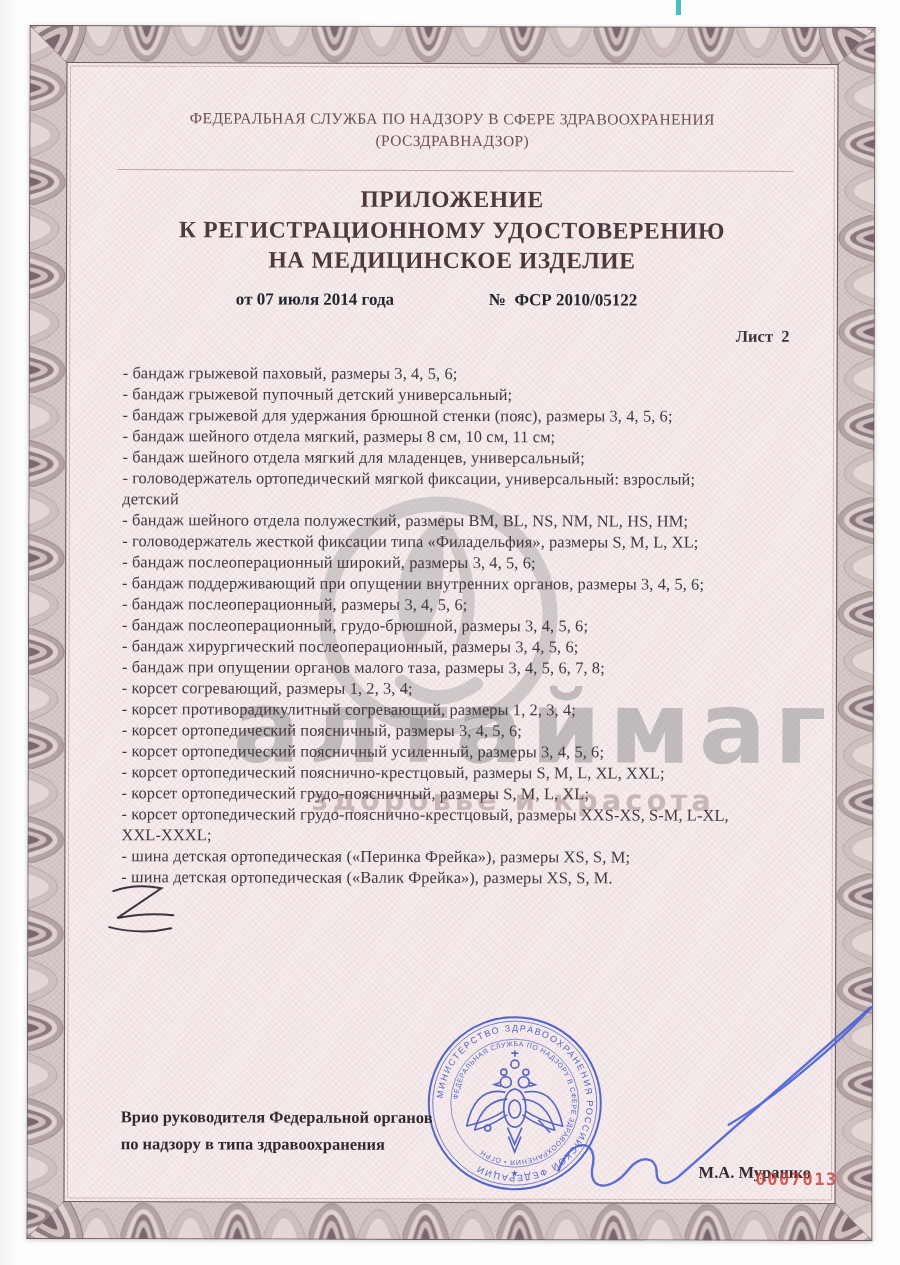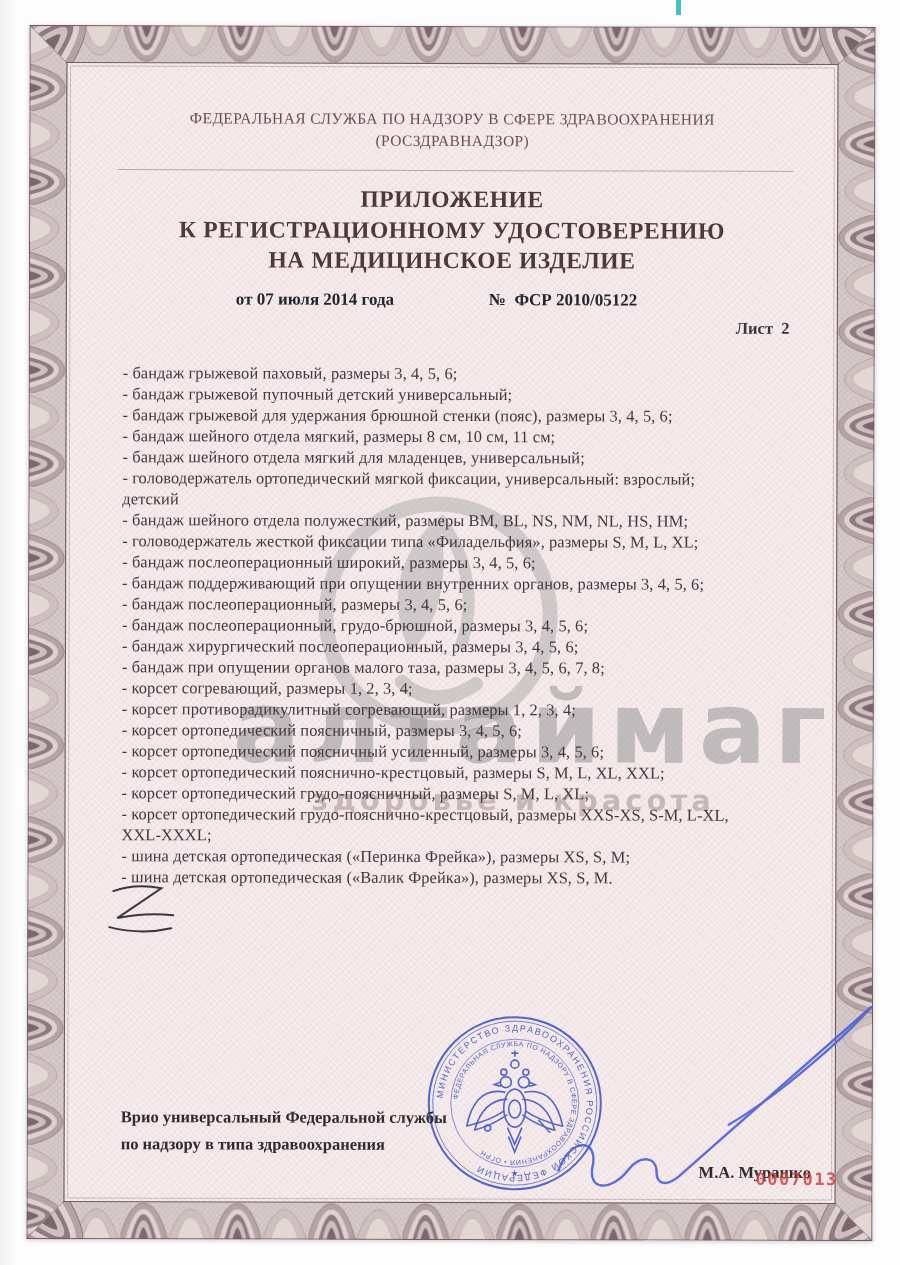--- a/index.html
+++ b/index.html
@@ -92,21 +92,21 @@
       <div>(РОСЗДРАВНАДЗОР)</div>
     </div>
     <div class="abs divider"></div>
     <div class="abs center title">
       <div>ПРИЛОЖЕНИЕ</div>
       <div>К РЕГИСТРАЦИОННОМУ УДОСТОВЕРЕНИЮ</div>
       <div>НА МЕДИЦИНСКОЕ ИЗДЕЛИЕ</div>
     </div>
     <div class="abs daterow" style="left:207px;top:264px">от 07 июля 2014 года</div>
     <div class="abs daterow" style="left:460px;top:264px">№  ФСР 2010/05122</div>
-    <div class="abs sheet" style="left:707px;top:292px">
+    <div class="abs sheet" style="left:707px;top:300px">
       <span>Лист</span>&nbsp;&nbsp;<span>2</span>
     </div>
 
     <div class="abs items">
         <div class="doc-line">- бандаж грыжевой паховый, размеры 3, 4, 5, 6;</div>
         <div class="doc-line">- бандаж грыжевой пупочный детский универсальный;</div>
         <div class="doc-line">- бандаж грыжевой для удержания брюшной стенки (пояс), размеры 3, 4, 5, 6;</div>
         <div class="doc-line">- бандаж шейного отдела мягкий, размеры 8 см, 10 см, 11 см;</div>
         <div class="doc-line">- бандаж шейного отдела мягкий для младенцев, универсальный;</div>
         <div class="doc-line">- головодержатель ортопедический мягкой фиксации, универсальный: взрослый;</div>
@@ -174,21 +174,21 @@
     </svg>
 
     <svg class="layer" viewBox="0 0 846 1214" style="pointer-events:none">
       <g stroke="#4a61d4" stroke-width="2.4" fill="none" stroke-linecap="round" opacity=".9">
         <path d="M532,1144 c12,-34 40,-32 34,-4 c-5,24 18,26 36,3 c12,-15 28,-13 28,3 c0,12 10,14 22,4 L844,980"></path>
         <path d="M844,980 C818,1010 756,1066 702,1098"></path>
       </g>
     </svg>
 
     <div class="abs signer">
-      <div>Врио универсальный Федеральной службы</div>
+      <div>Врио руководителя Федеральной органов</div>
       <div>по надзору в типа здравоохранения</div>
     </div>
     <div class="abs signer-name">М.А. Мурашко</div>
 
     <div class="abs serial">0007013</div>
 
   </div>
 </div>
 
 </body></html>

